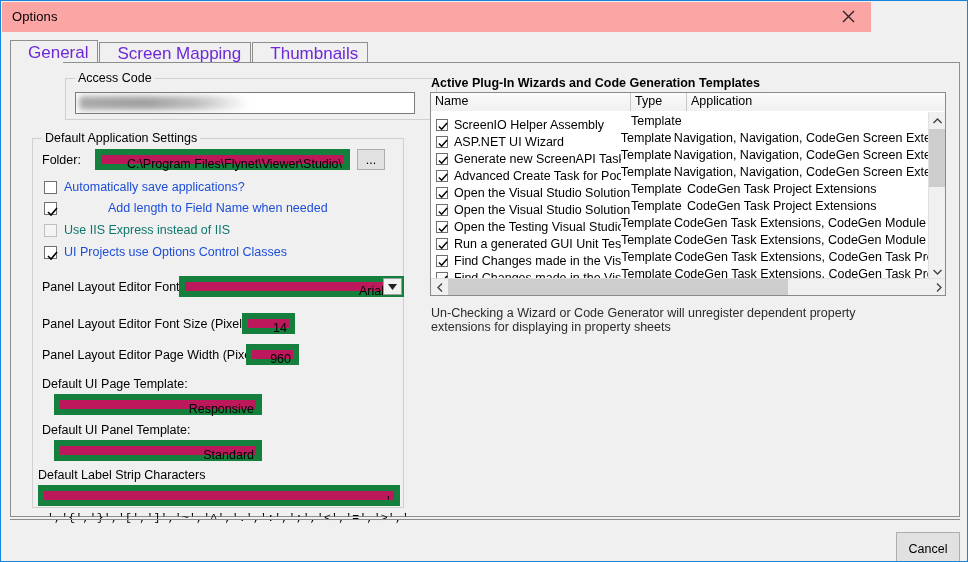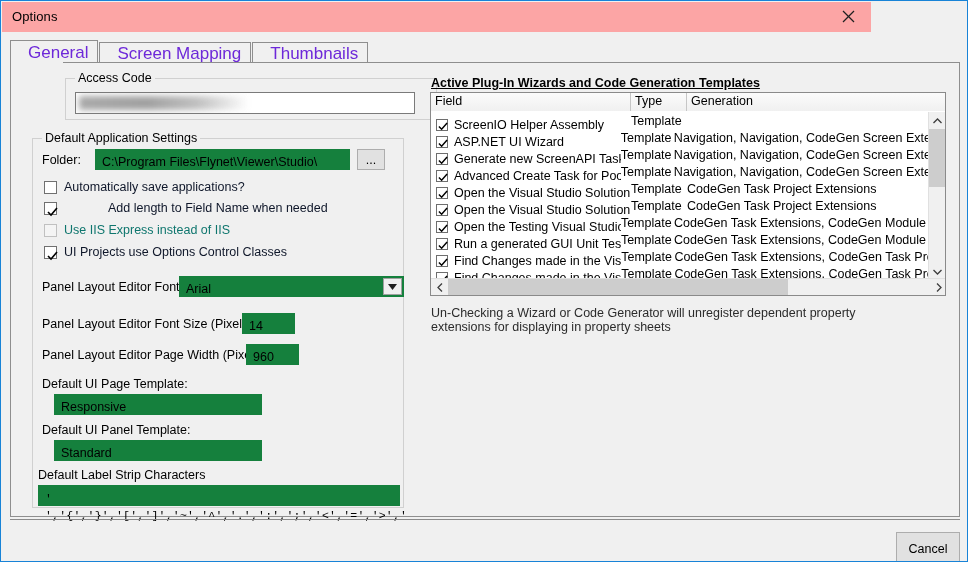--- a/index.html
+++ b/index.html
@@ -85,28 +85,29 @@
     background: #f0f0f0;
     padding: 0 3px;
     font-size: 12.5px; color: #000;
   }
   #grp-access { left: 30px; top: 16px; width: 372px; height: 42px; margin-left: 24px; }
   #grp-appset { left: 21px; top: 76px; width: 372px; height: 370px; }
 
   
   .txt {
     position: absolute;
-    background: #15803d;
-    border: 4px solid #15803d;
+    background: #be185d;
+    border: 6px solid #15803d;
     font-size: 12.5px;
     color: #000;
     padding: 1px 2px 0 3px;
     line-height: 17px;
     font-family: "Liberation Sans", sans-serif;
     cursor: text;
+    text-align: right;
   }
   .lbl {
     position: absolute;
     font-size: 12.5px;
     color: #000;
     white-space: nowrap;
   }
   .btn {
     position: absolute;
     background: #e1e1e1;
@@ -144,27 +145,27 @@
     background: #ffffff;
     position: relative;
     flex: 0 0 auto;
     margin-right: 7px;
   }
   .cbox.disabled { border-color: #c0c0c0; background: #f4f4f4; }
   .cbox .tick {
     position: absolute; left: 2px; top: 1px;
     width: 9px; height: 9px;
   }
-  .cblabel { font-size: 12.5px; color: #0f172a; white-space: nowrap; }
+  .cblabel { font-size: 12.5px; color: #1d4ed8; white-space: nowrap; }
   .cblabel.disabled { color: #0f766e; }
 
   
   #right-title {
     position: absolute; left: 420px; top: 14px;
-    font-size: 12.5px; font-weight: bold; color: #000; text-decoration: underline;
+    font-size: 12.5px; font-weight: bold; color: #000;
   }
   #listbox {
     position: absolute; left: 419px; top: 30px;
     width: 516px; height: 204px;
     border: 1px solid #8a8a8a;
     background: #fff;
     overflow: hidden;
   }
   #lv-header {
     position: absolute; left: 0; top: 0; height: 18px; width: 100%;
@@ -354,23 +355,23 @@
       <div class="txt" style="left:21px; top:301px; width:208px; height:21px;">Standard</div>
 
       <div class="lbl" style="left:5px; top:329px;">Default Label Strip Characters</div>
       <div class="txt" style="left:5px; top:346px; width:362px; height:21px; font-family:'Liberation Mono', monospace; font-size:11.5px; letter-spacing:.2px;">' ','{','}','[',']','~','^','.',':',';','&lt;','=','&gt;','</div>
     </div>
 
     <div id="right-title">Active Plug-In Wizards and Code Generation Templates</div>
 
     <div id="listbox">
       <div id="lv-header">
-        <div class="lv-col c-name">Field</div>
+        <div class="lv-col c-name">Name</div>
         <div class="lv-col c-type">Type</div>
-        <div class="lv-col c-ext">Generation</div>
+        <div class="lv-col c-ext">Application</div>
       </div>
 
       <div id="lv-body">
           <div class="lv-row">
             <div class="c-name">
               <span class="lv-cb">
                 <span class="tick"><svg width="10" height="10" viewBox="0 0 11 11">
                     <polyline points="1,5 4,8 10,1" fill="none" stroke="#000" stroke-width="1.6"></polyline>
                   </svg></span>
               </span>

